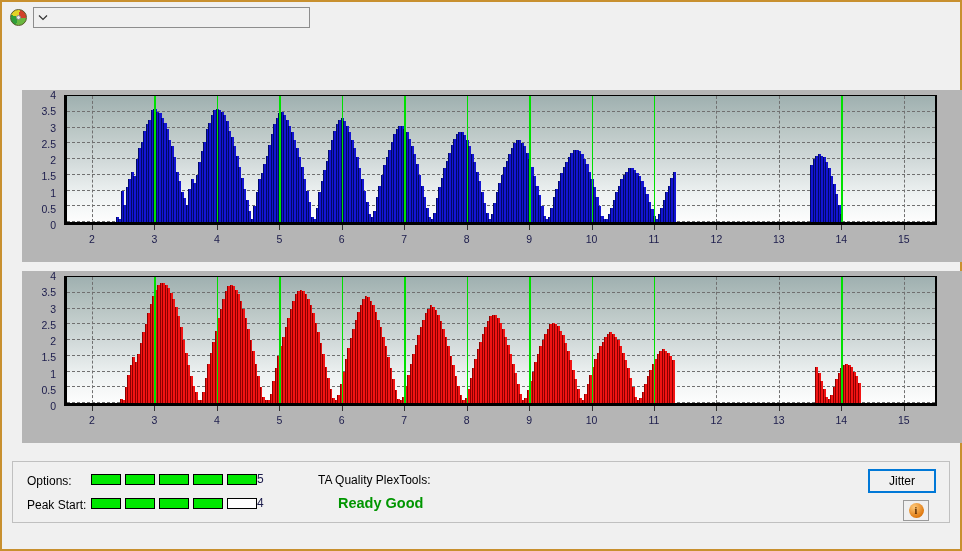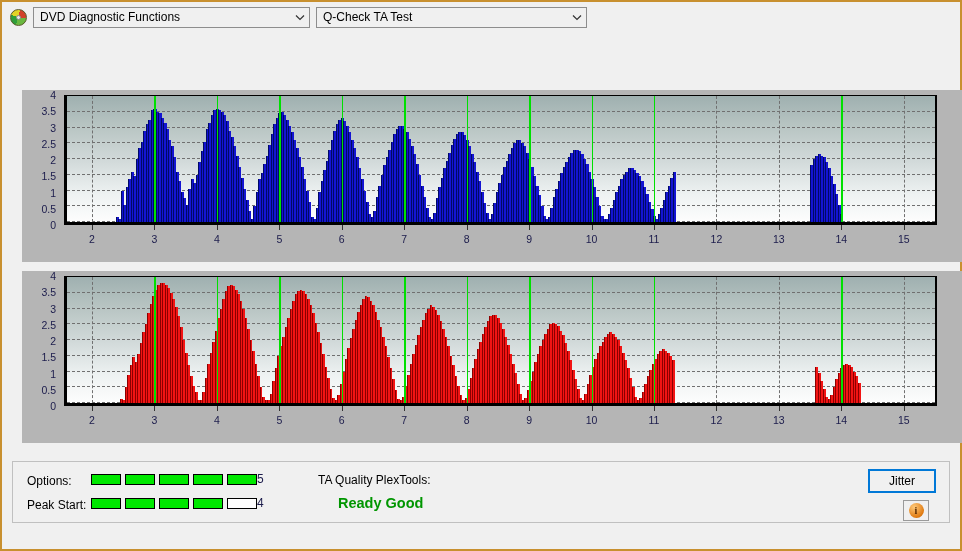--- a/index.html
+++ b/index.html
@@ -135,29 +135,20 @@
 </head>
 <body>
 
 <div id="app">
 
 
 
   <div id="selrow">
     <div id="drive-icon"></div>
     <div class="combo" id="combo-func">
-      <span class="ctext">DVD Diagnostic Functions</span>
-      <span class="carrow">
-        <svg width="10" height="7" viewBox="0 0 10 7">
-            <polyline points="1,1.5 5,5.5 9,1.5" fill="none" stroke="#333" stroke-width="1.2"></polyline>
-          </svg>
-      </span>
-    </div>
-    <div class="combo" id="combo-test">
-      <span class="ctext">Q-Check TA Test</span>
       <span class="carrow">
         <svg width="10" height="7" viewBox="0 0 10 7">
             <polyline points="1,1.5 5,5.5 9,1.5" fill="none" stroke="#333" stroke-width="1.2"></polyline>
           </svg>
       </span>
     </div>
   </div>
 
   <div class="chart-panel" id="panel0" style="position:absolute;left:10px;top:88px;width:942px;height:172px;">
     <div class="chart-inner" id="chart0">

